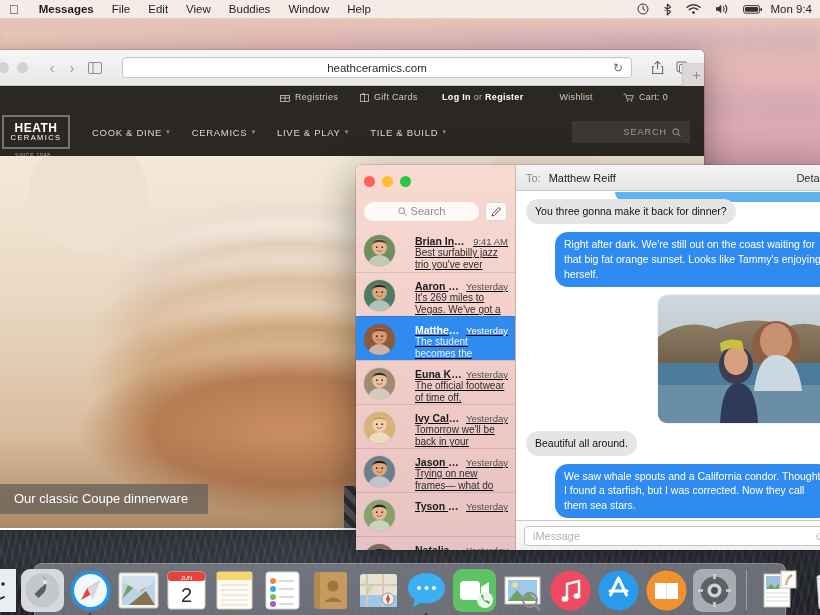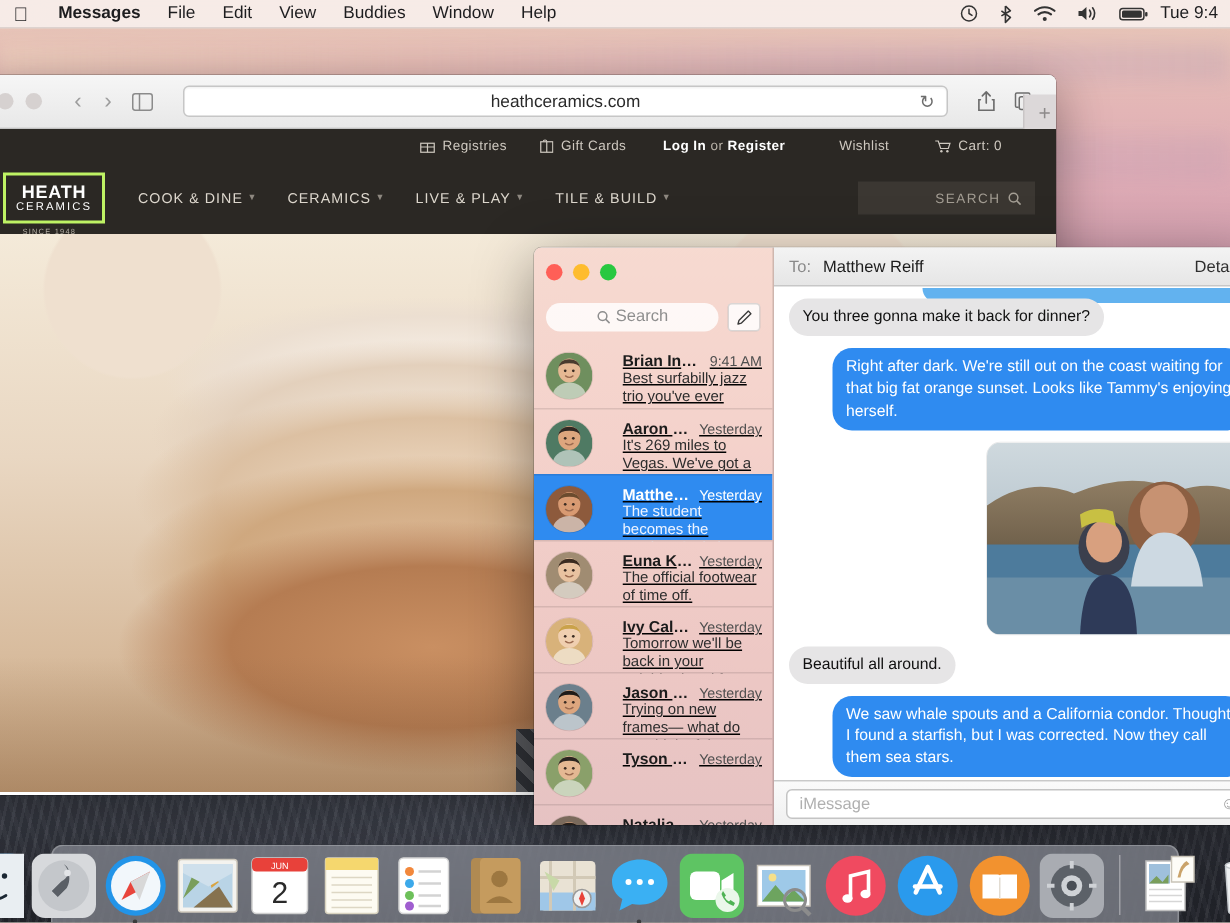--- a/index.html
+++ b/index.html
@@ -106,21 +106,21 @@
   #siteutil .u { display:flex; align-items:center; gap:5px; margin-right:22px; }
   #siteutil .push { flex:1; }
   #siteutil .auth { margin-right:36px; color:#b9b2a8; }
   #siteutil .auth b { color:#fff; font-weight:bold;margin-top:16px; }
   #siteutil .wl { margin-right:30px; }
   #sitenav {
     height:48px; background:#2b2824; display:flex; align-items:center; padding: 0 14px;
     position:relative;
   }
   #logo {
-    width:68px; height:34px; border:2px solid #bef264; display:flex; flex-direction:column;
+    width:68px; height:34px; border:2px solid #737373; display:flex; flex-direction:column;
     align-items:center; justify-content:center; color:#fff; line-height:1.05;
   }
   #logo .l1 { font-size:12px; font-weight:bold; letter-spacing:.5px; }
   #logo .l2 { font-size:7.5px; letter-spacing:1.4px; }
   #logosince { position:absolute; left:27px; top:44px; font-size:5px; color:#b4aea4; letter-spacing:.8px;}
   #navitems { display:flex; align-items:center; margin-left:22px; gap:20px; }
   .navlink { font-size:9.5px; color:#ddd7cd; letter-spacing:.7px; display:flex; align-items:center; gap:3px; }
   .caret { font-size:6px; color:#8e8880; }
   #sitesearch {
     margin-left:auto; width:118px; height:22px; background:#3b3732;
@@ -315,21 +315,21 @@
           <path d="M8.4 3.8a3.8 3.8 0 0 1 0 4.4M10.4 2.2a6.4 6.4 0 0 1 0 7.6" stroke="#333" stroke-width="1.1" fill="none" stroke-linecap="round"></path>
         </svg>
     </div>
     <div class="status">
       <svg width="20" height="11" viewBox="0 0 20 11">
           <rect x=".6" y="1.6" width="16" height="7.6" rx="1.9" fill="none" stroke="#333" stroke-width="1"></rect>
           <rect x="2" y="3" width="13.2" height="4.8" rx="1" fill="#333"></rect>
           <rect x="17.4" y="4" width="1.6" height="3" rx=".7" fill="#333"></rect>
         </svg>
     </div>
-    <div class="clock">Tue 9:4</div>
+    <div class="clock">Mon 9:4</div>
   </div>
 
   <div id="safari">
 
     <div class="toolbar">
       <div class="traffic">
         <div class="tl dim"></div>
         <div class="tl dim"></div>
       </div>
       <div class="navbtn">‹</div>
@@ -426,20 +426,21 @@
             <circle cx="3.7" cy="3.7" r="2.9" fill="none" stroke="#a49e94" stroke-width="1"></circle>
             <line x1="5.9" y1="5.9" x2="8.4" y2="8.4" stroke="#a49e94" stroke-width="1"></line>
           </svg>
       </div>
     </div>
 
     <div id="hero">
       <div class="bowls"></div>
       <div class="shadowfloor"></div>
       <div id="heroright"></div>
+      <div id="caption">Our classic Coupe dinnerware</div>
     </div>
   </div>
 
   <div id="messages">
 
     <div id="msgsidebar">
       <div id="msgtop">
         <div class="traffic">
           <div class="tl r"></div>
           <div class="tl y"></div>

